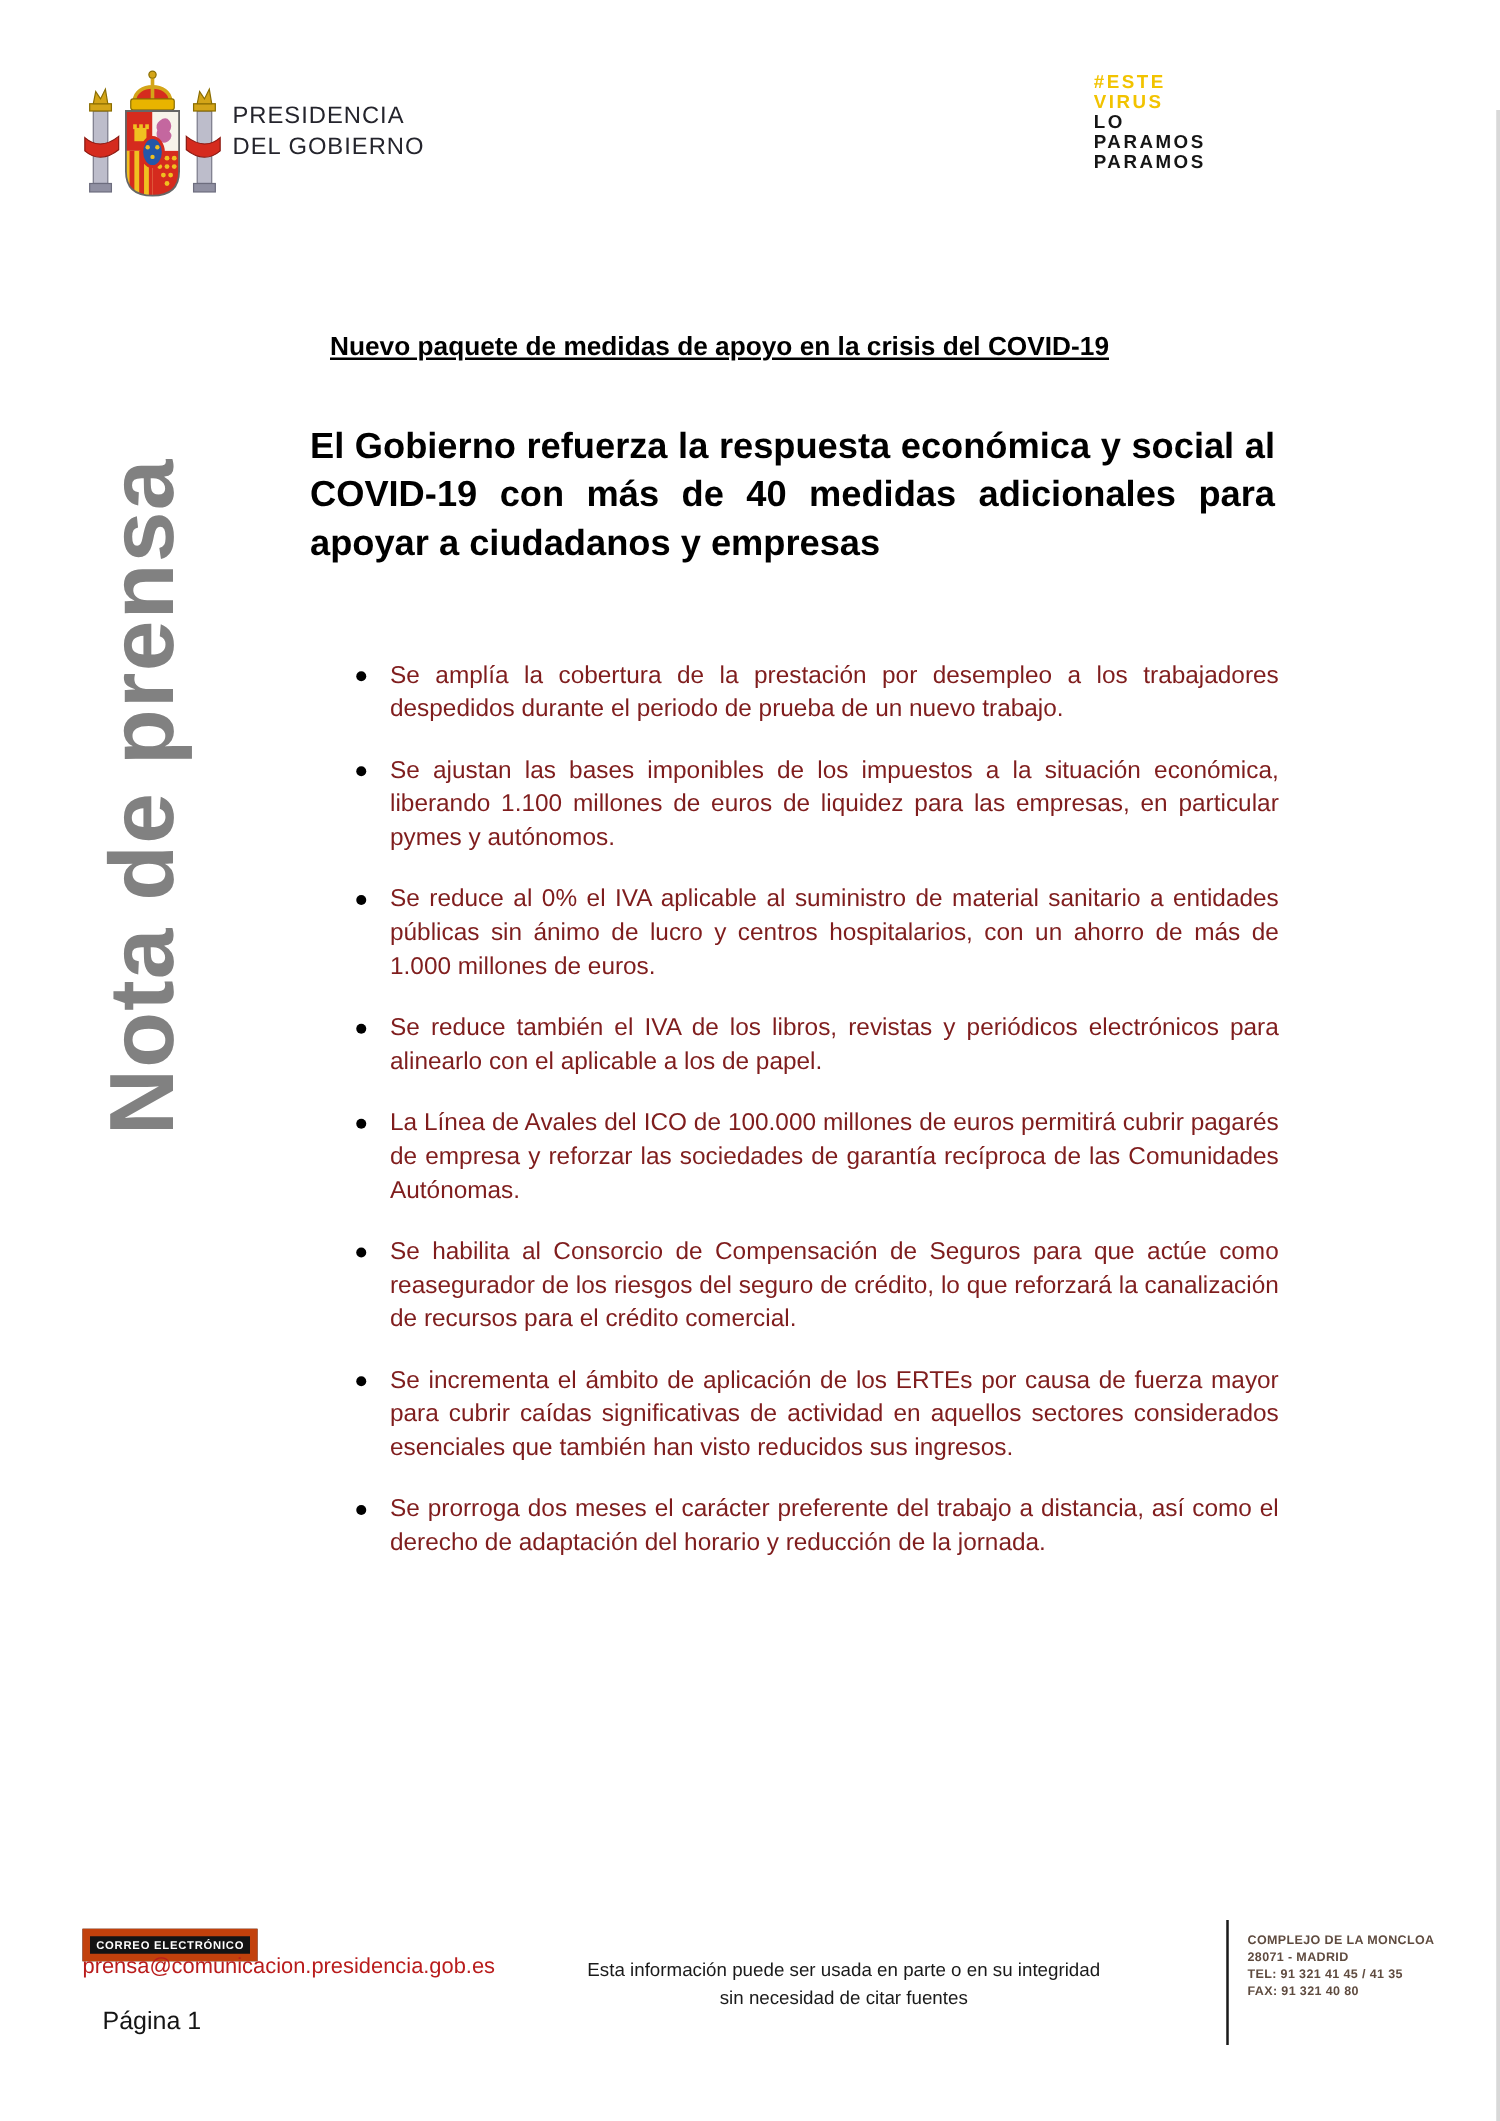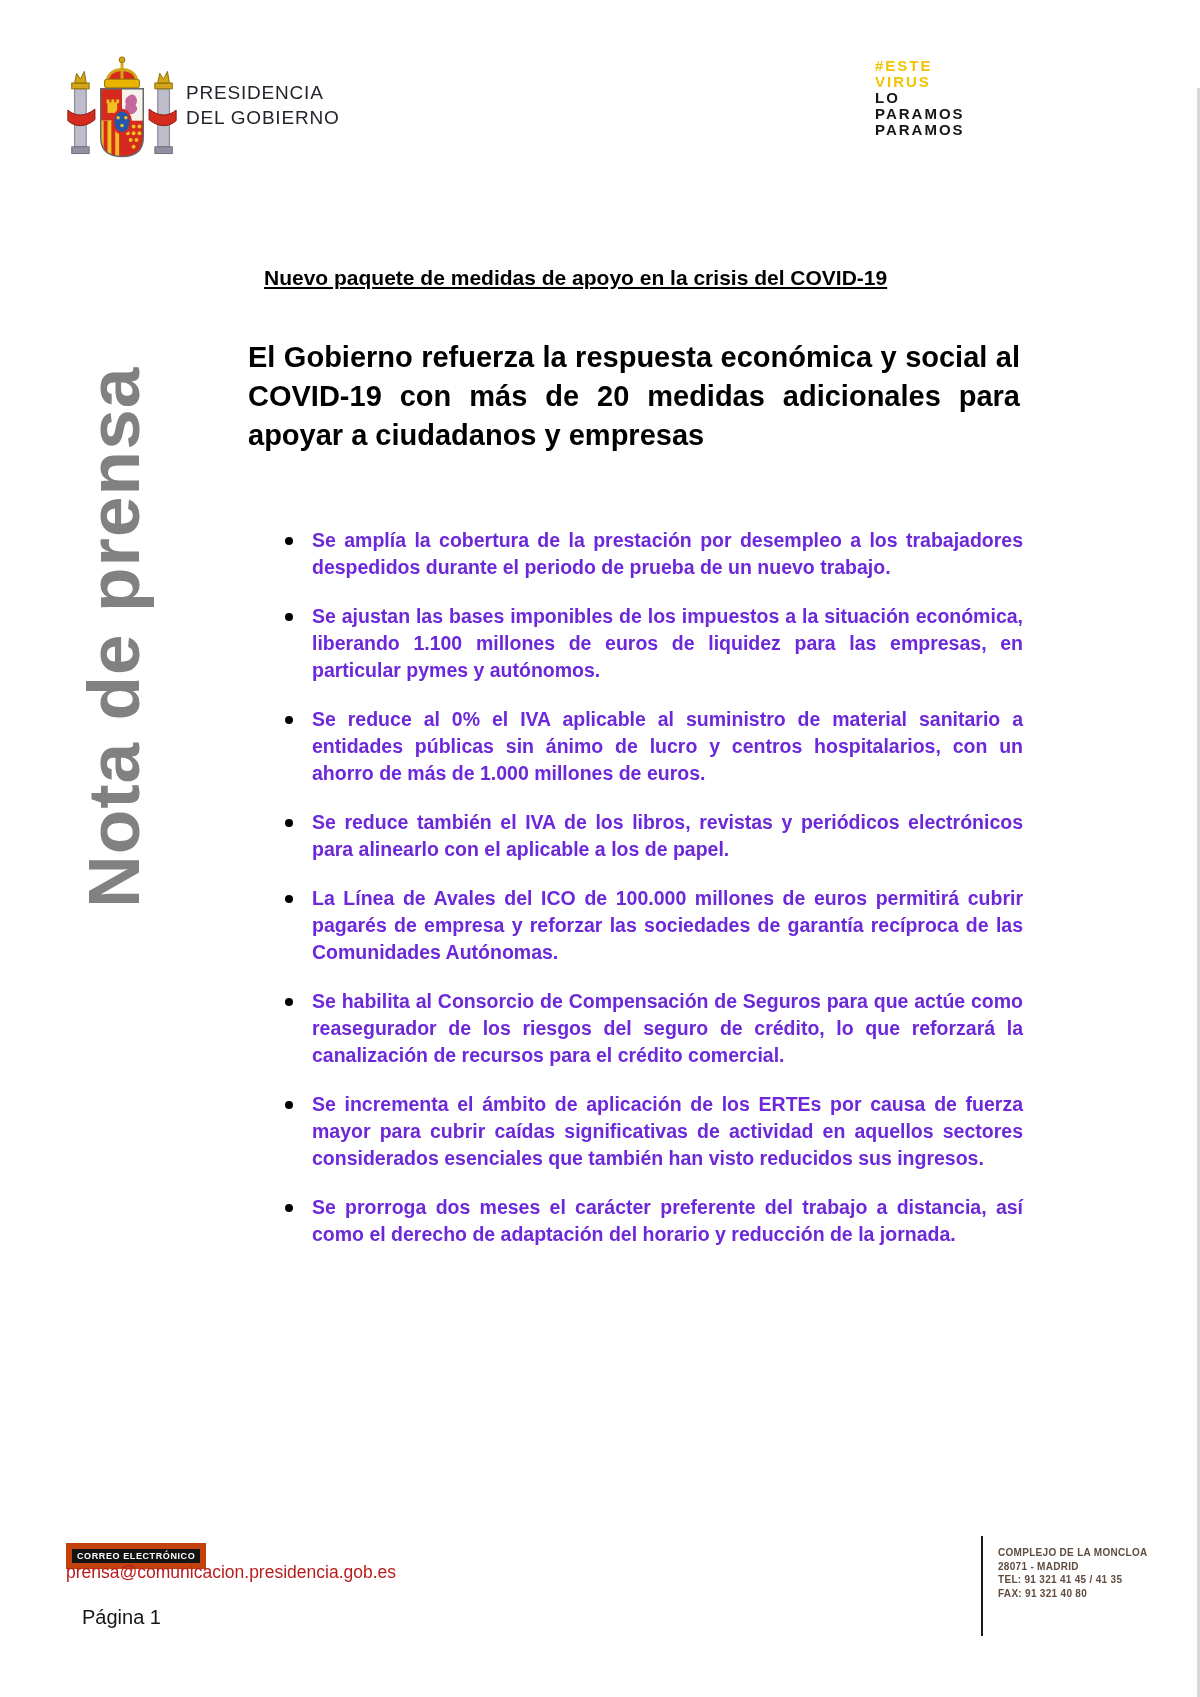--- a/index.html
+++ b/index.html
@@ -40,21 +40,21 @@
     position:absolute;left:248px;top:338px;width:772px;margin:0;
     font-size:29px;line-height:39px;font-weight:700;color:#000;
     text-align:justify;text-align-last:left;
   }
   .bullets{
     position:absolute;left:278px;top:527px;width:745px;margin:0;padding:0;
     list-style:none;
   }
   .bullet{
     position:relative;padding-left:34px;margin:0 0 22px 0;
-    font-size:19.5px;line-height:27px;font-weight:700;color:#6d28d9;
+    font-size:19.5px;line-height:27px;font-weight:400;color:#7f1d1d;
     text-align:justify;text-align-last:left;
   }
   .bullet .dot{
     position:absolute;left:7px;top:10px;width:8px;height:8px;border-radius:50%;
     background:#000;
   }
   
   .email-label{
     position:absolute;left:66px;top:1543px;
     display:inline-block;background:#141414;color:#fff;
@@ -170,21 +170,21 @@
     <div class="c-yellow">VIRUS</div>
     <div class="c-black">LO</div>
     <div class="c-black">PARAMOS</div>
     <div class="c-black">PARAMOS</div>
   </div>
 
   <div class="vlabel">Nota de prensa</div>
 
   <h2 class="kicker">Nuevo paquete de medidas de apoyo en la crisis del COVID-19</h2>
 
-  <h1 class="headline">El Gobierno refuerza la respuesta económica y social al COVID-19 con más de 20 medidas adicionales para apoyar a ciudadanos y empresas</h1>
+  <h1 class="headline">El Gobierno refuerza la respuesta económica y social al COVID-19 con más de 40 medidas adicionales para apoyar a ciudadanos y empresas</h1>
 
   <ul class="bullets">
 
       <li class="bullet">
         <span class="dot"></span>
         <span>Se amplía la cobertura de la prestación por desempleo a los trabajadores despedidos durante el periodo de prueba de un nuevo trabajo.</span>
       </li>
 
       <li class="bullet">
         <span class="dot"></span>
@@ -219,20 +219,21 @@
       <li class="bullet">
         <span class="dot"></span>
         <span>Se prorroga dos meses el carácter preferente del trabajo a distancia, así como el derecho de adaptación del horario y reducción de la jornada.</span>
       </li>
     </ul>
 
   <span class="email-label">CORREO ELECTRÓNICO</span>
   <div class="email">prensa@comunicacion.presidencia.gob.es</div>
   <div class="page-num">Página 1</div>
 
+  <div class="usage-note">Esta información puede ser usada en parte o en su integridad sin necesidad de citar fuentes</div>
 
   <div class="f-divider"></div>
   <div class="address">
     <div>COMPLEJO DE LA MONCLOA</div>
     <div>28071 - MADRID</div>
     <div>TEL: 91 321 41 45 / 41 35</div>
     <div>FAX: 91 321 40 80</div>
   </div>
 
   <div class="edge-right"></div>

